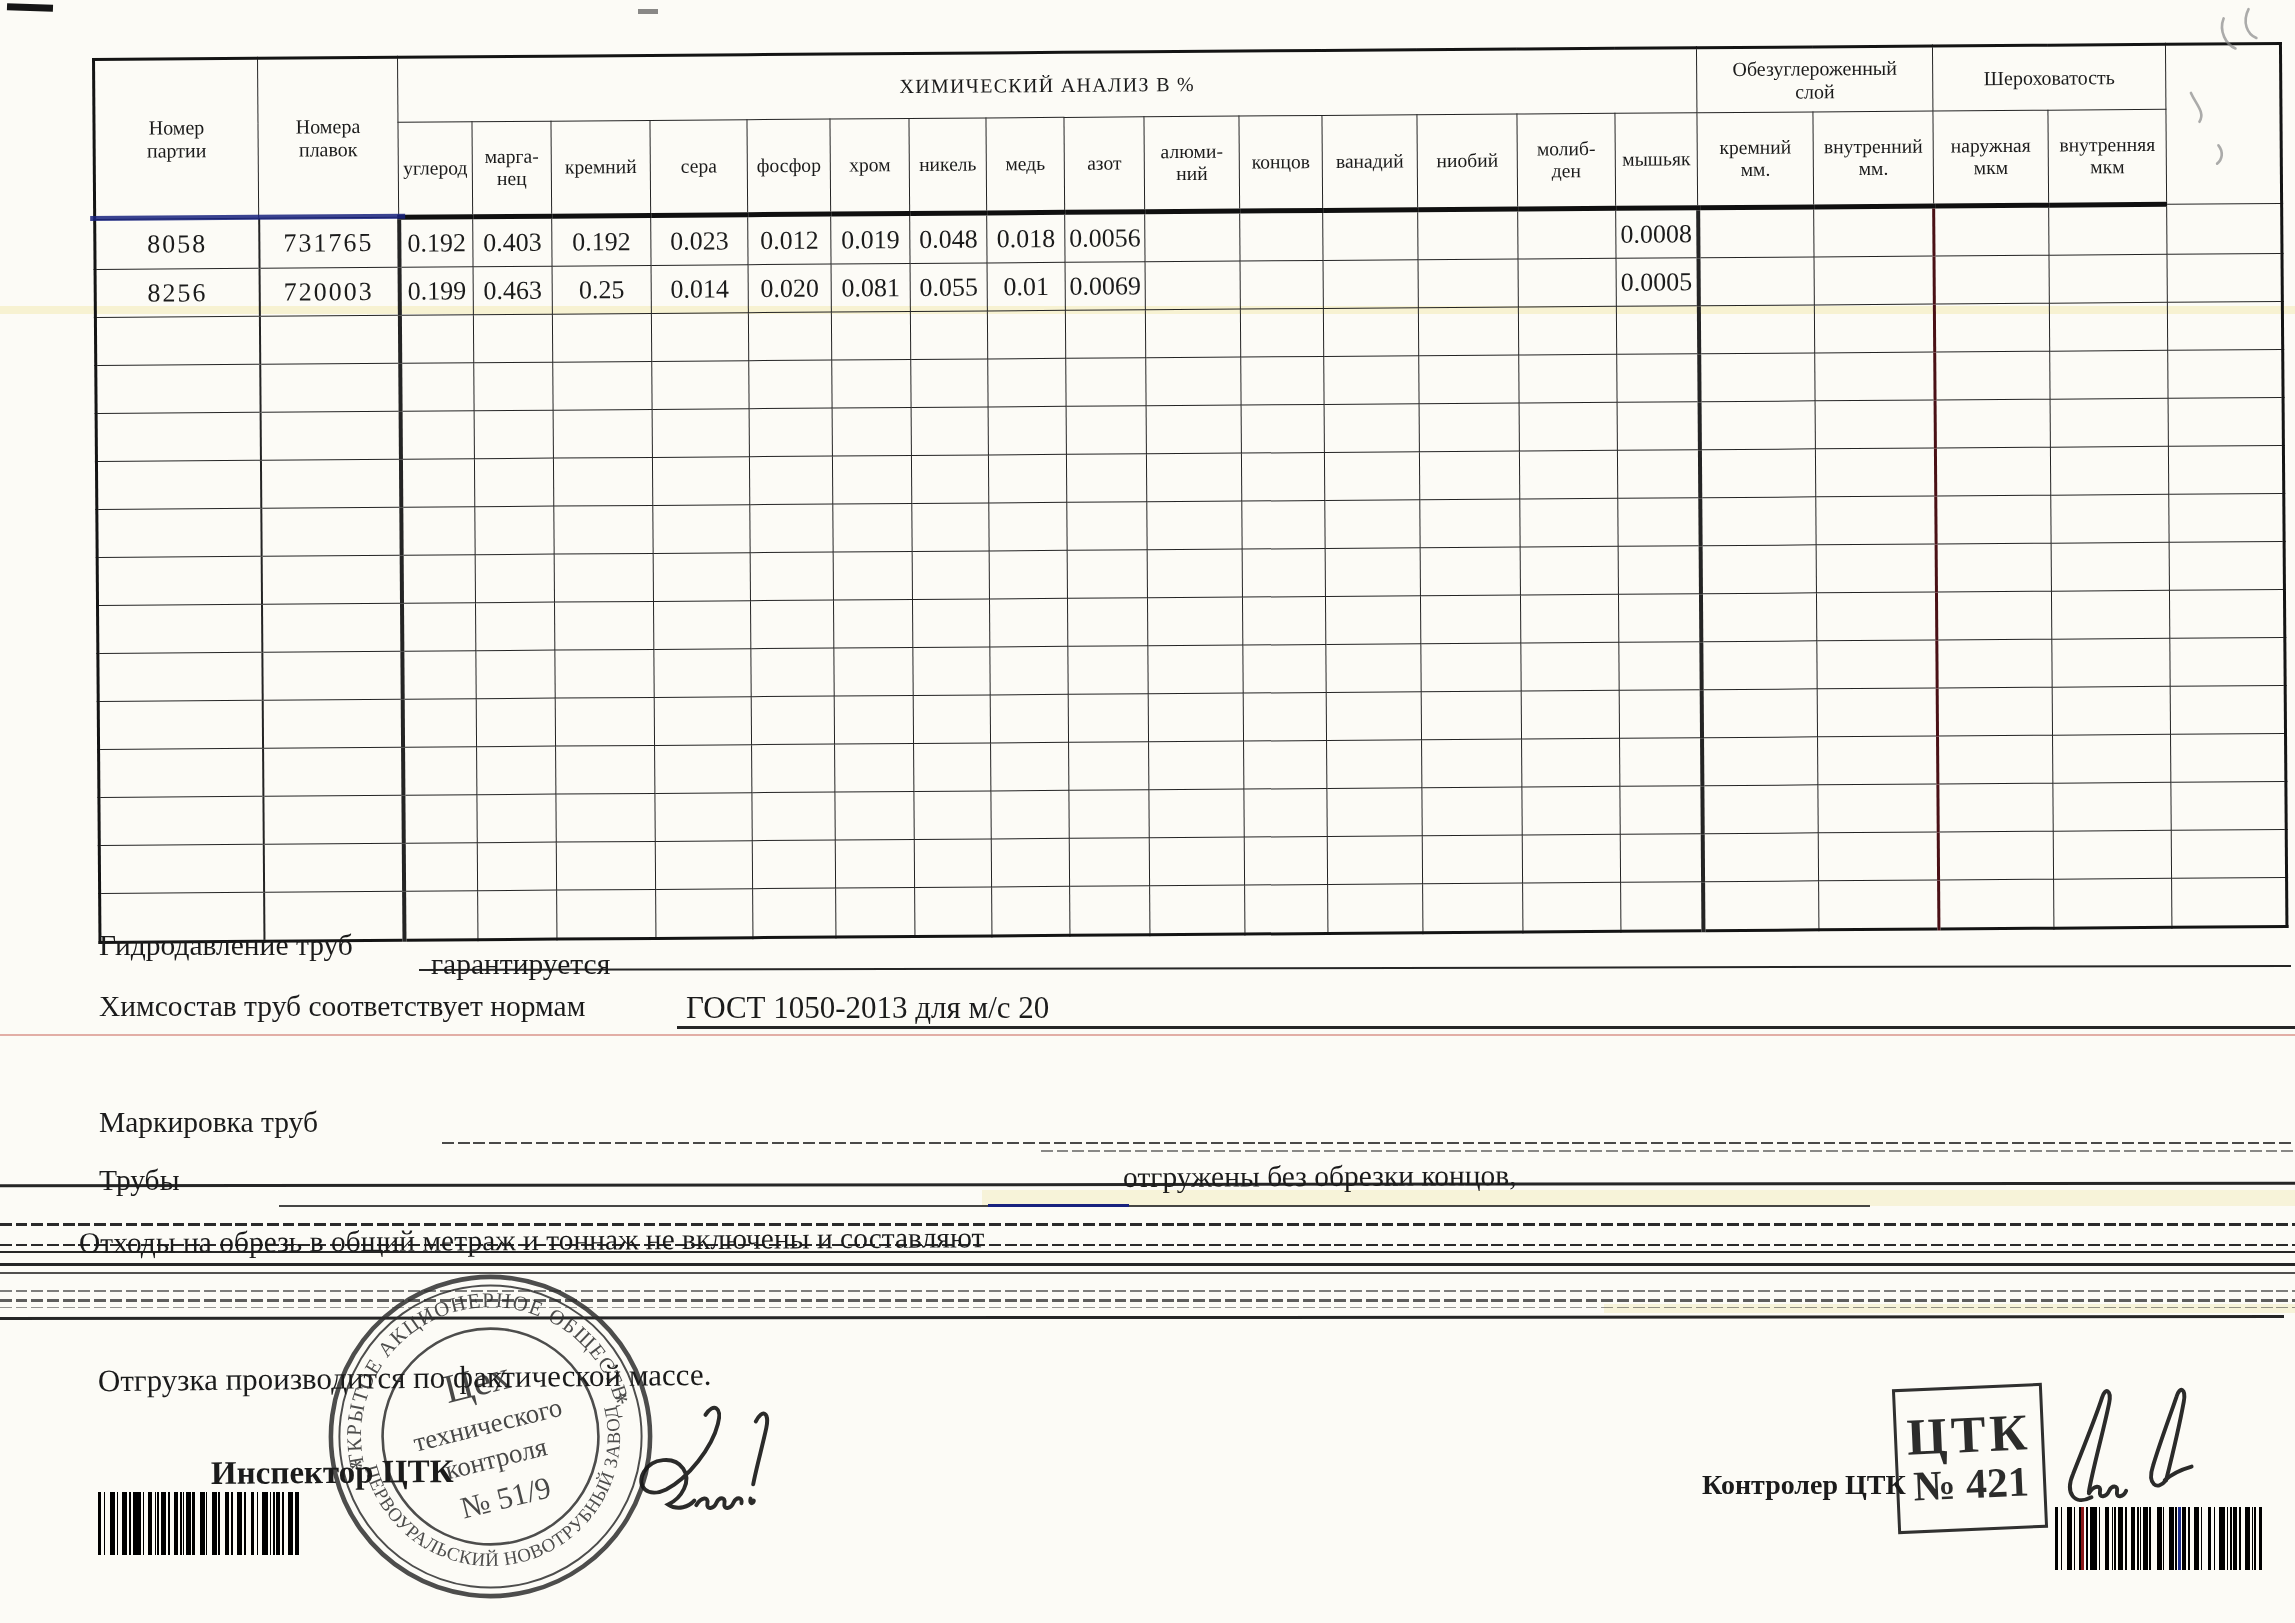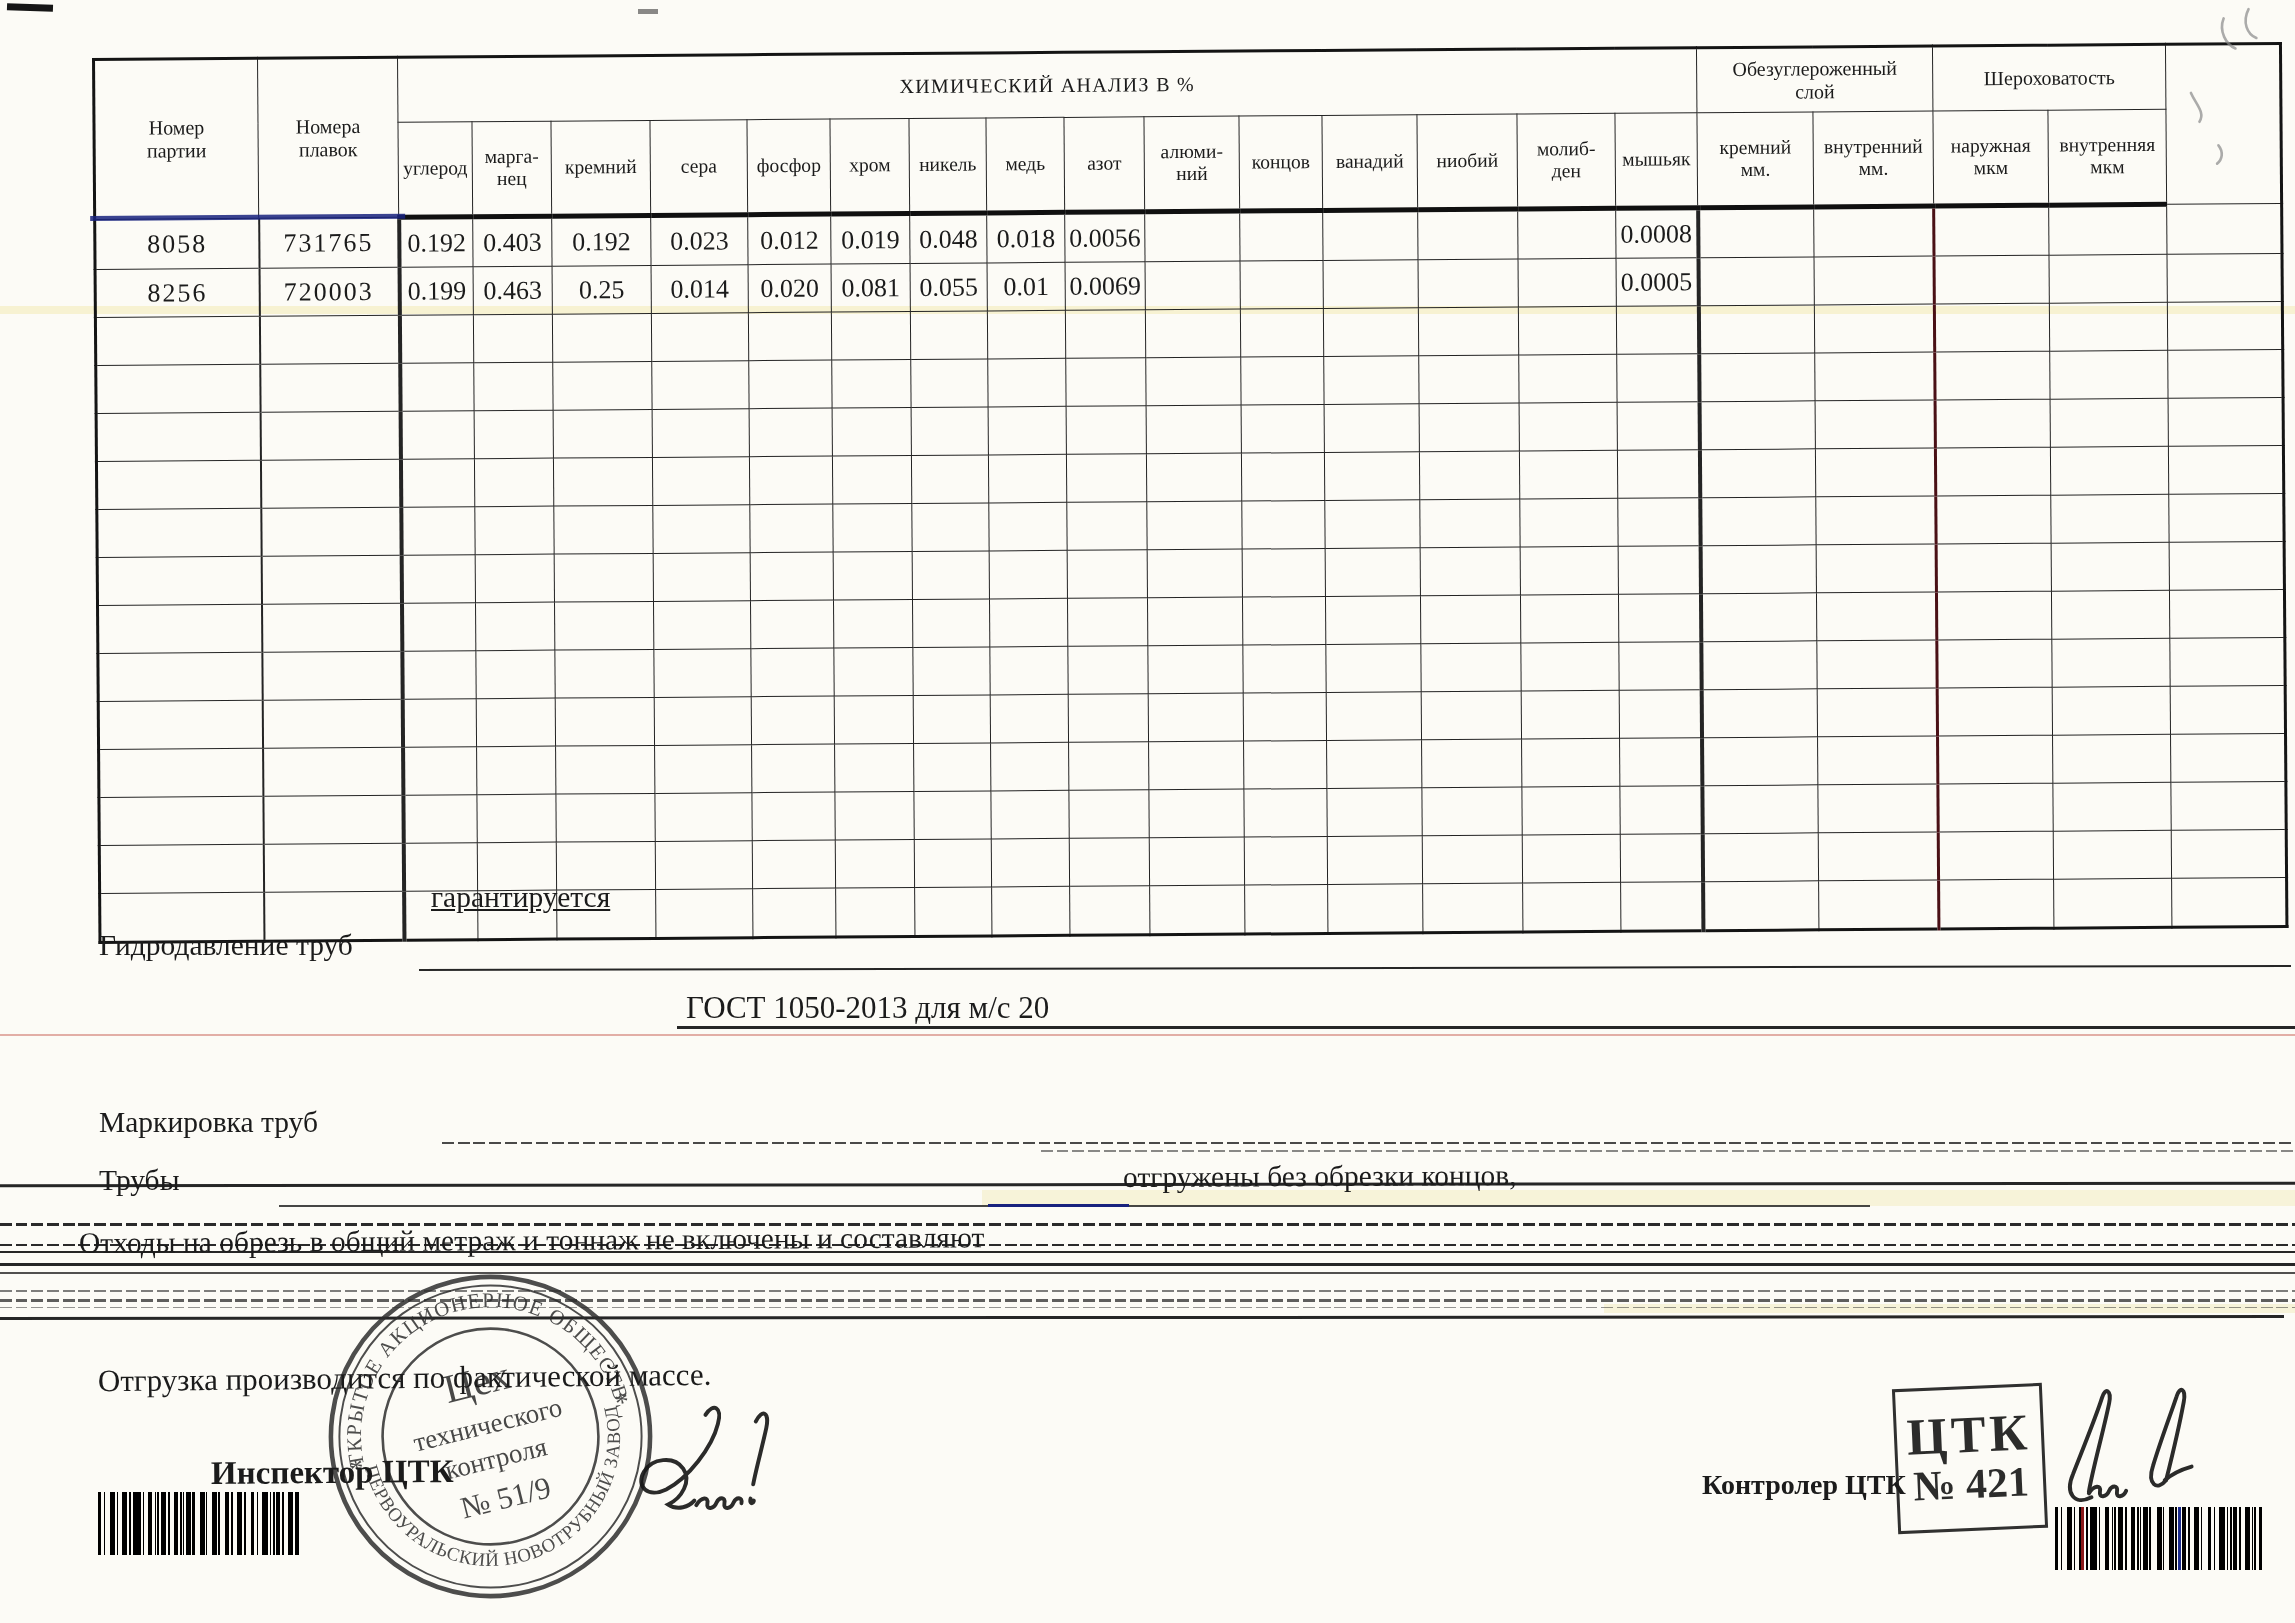--- a/index.html
+++ b/index.html
@@ -507,23 +507,24 @@
             <td></td>
             <td></td>
           </tr>
         </tbody>
     </table>
 
     <div class="blue-seg" style="left:-2.6px;top:158px;width:315px;height:5.2px;"></div>
   </div>
 
   <div class="txt lbl" style="left:99px;top:929px;">Гидродавление труб</div>
-  <div class="txt lbl" style="left:431px;top:881px;text-decoration:underline;">гарантируется</div>
+  <div class="txt lbl" style="left:431px;top:948px;">гарантируется</div>
   <div class="ln" style="left:419px;top:967px;width:1872px;height:2px;transform:rotate(-0.12deg);"></div>
 
+  <div class="txt lbl" style="left:99px;top:990px;">Химсостав труб соответствует нормам</div>
   <div class="txt" style="left:686px;top:990px;font-size:31px;">ГОСТ 1050-2013 для м/с 20</div>
   <div class="ln" style="left:677px;top:1026px;width:1618px;height:2.6px;"></div>
   <div class="ln" style="left:0;top:1034px;width:2295px;height:2px;background:#e2aea6;"></div>
 
   <div class="txt lbl" style="left:99px;top:1106px;">Маркировка труб</div>
   <div class="ln dash" style="left:442px;top:1142px;width:1854px;height:2px;opacity:.85;"></div>
   <div class="ln dash" style="left:1041px;top:1150px;width:1255px;height:2px;opacity:.55;"></div>
 
   <div class="txt lbl" style="left:99px;top:1164px;">Трубы</div>
   <div class="txt lbl" style="left:1123px;top:1160px;transform:rotate(-0.3deg);">отгружены без обрезки концов,</div>

